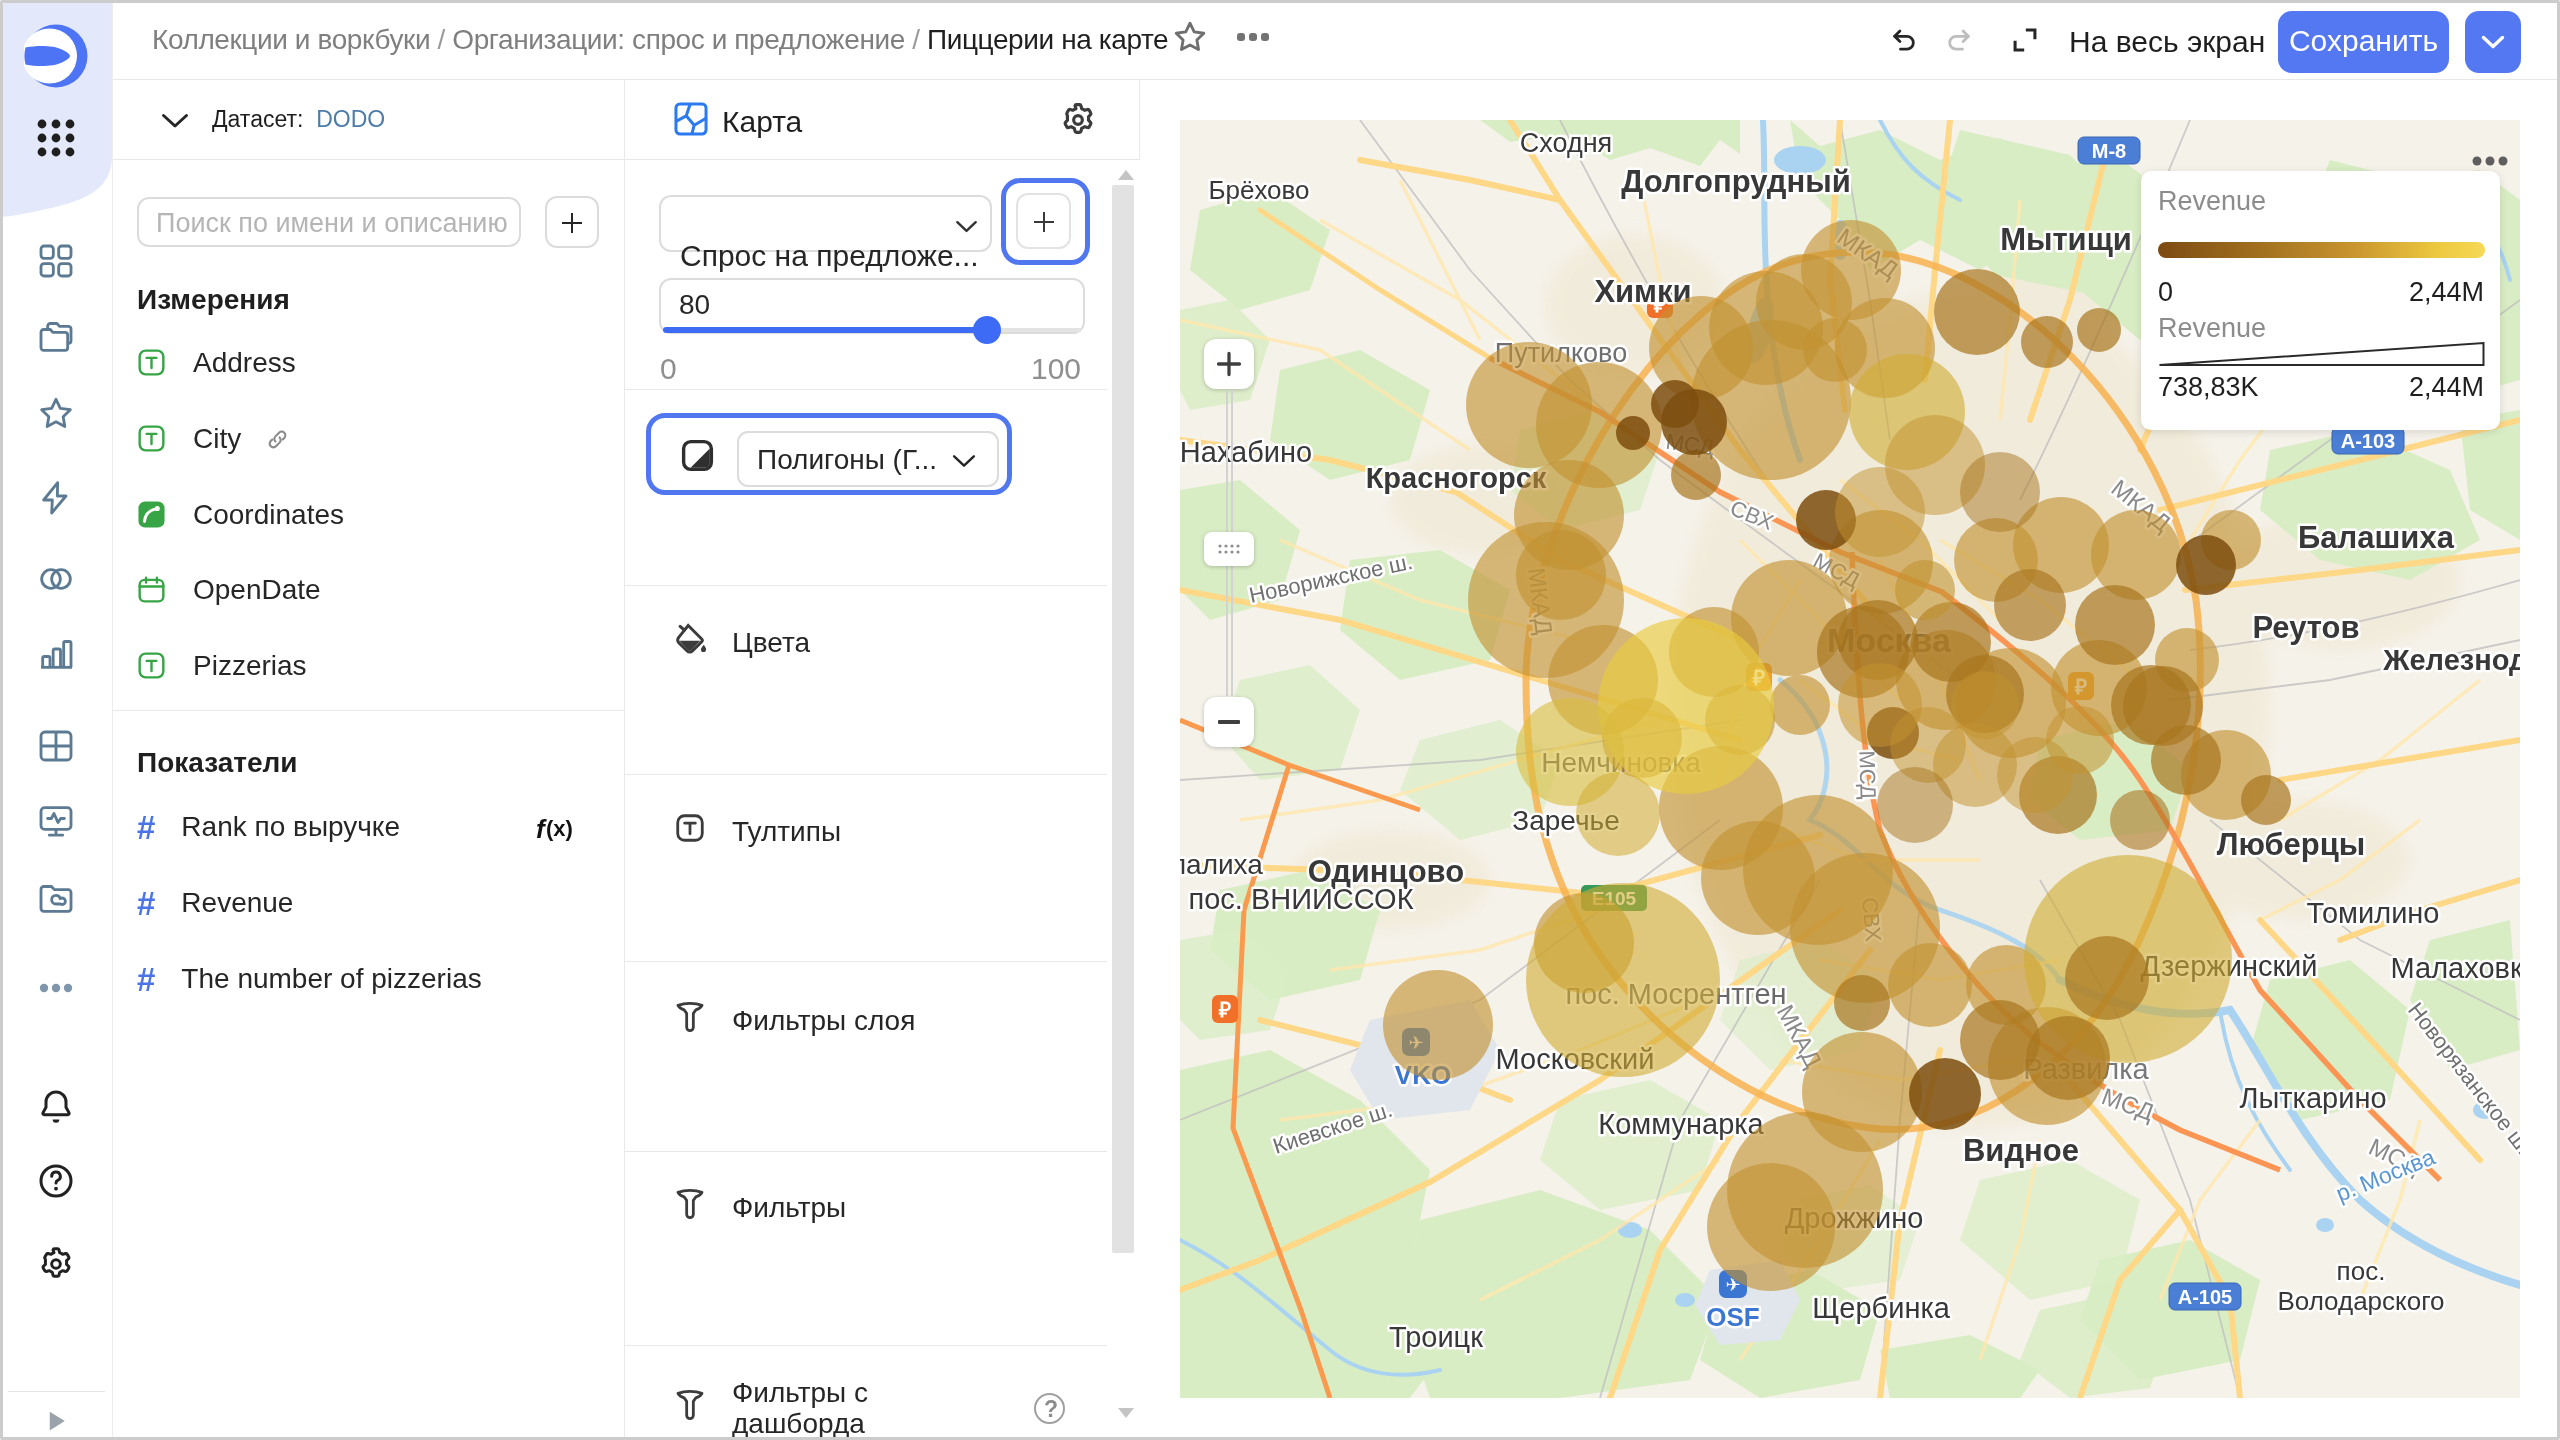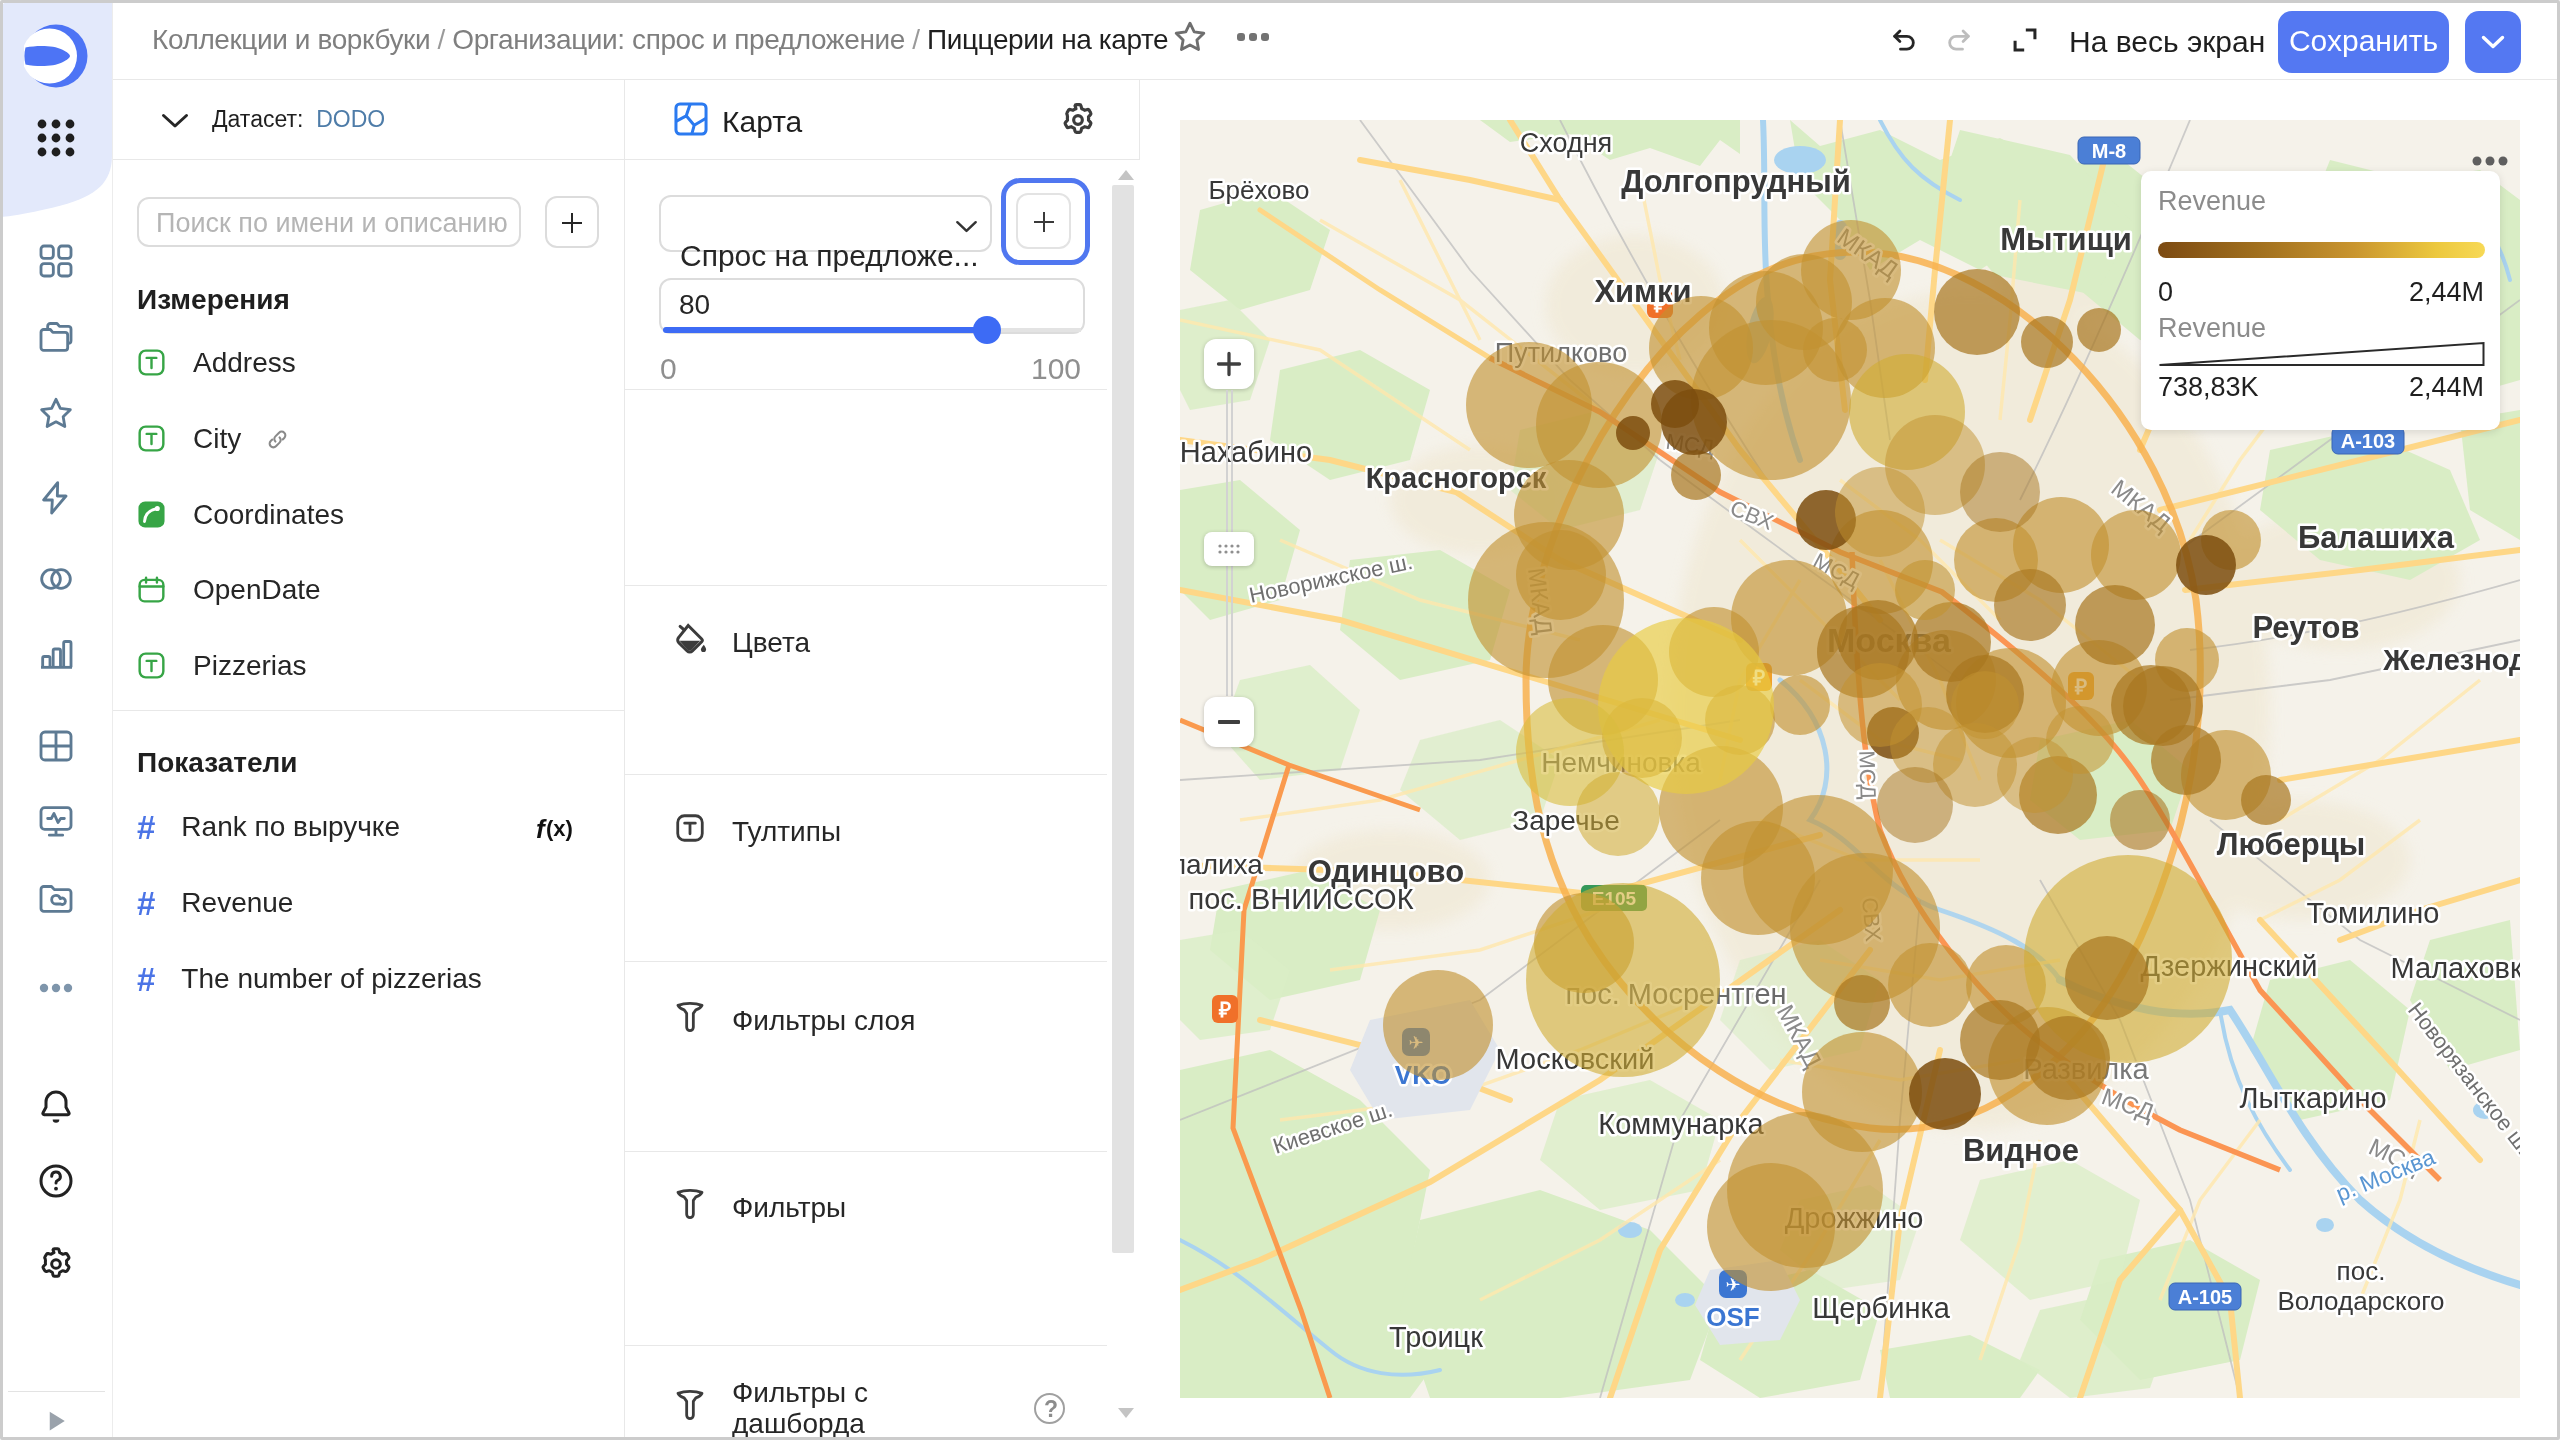--- a/index.html
+++ b/index.html
@@ -260,20 +260,32 @@
   <div class="abs" style="left:34px;top:198px;width:426px;height:56px;border:2px solid #dcdcdc;border-radius:12px;">
     <div class="abs" style="left:18px;top:9px;font-size:28px;color:#262626;">80</div>
   </div>
   <div class="abs" style="left:38px;top:247px;width:325px;height:6px;background:#3d6bf5;border-radius:3px;"></div>
   <div class="abs" style="left:363px;top:248px;width:93px;height:4px;background:#e3e3e3;"></div>
   <div class="abs" style="left:348px;top:236px;width:28px;height:28px;background:#3d6bf5;border-radius:50%;"></div>
   <div class="abs" style="left:35px;top:272px;font-size:30px;color:#8f8f8f;">0</div>
   <div class="abs" style="left:406px;top:272px;font-size:30px;color:#8f8f8f;">100</div>
   <div class="divider" style="top:309px;"></div>
 
+  <div class="abs" style="left:21px;top:333px;width:366px;height:82px;border:5px solid #5077f0;border-radius:19px;">
+    <svg class="abs" style="left:28px;top:19px;" width="37" height="37" viewBox="0 0 24 24">
+        <rect x="3" y="3" width="18" height="18" rx="4.6" fill="#fff" stroke="#2f2f2f" stroke-width="2.2"></rect>
+        <path d="M20 7.5 V16.3 a3.7 3.7 0 0 1-3.7 3.7 H7.5 Z" fill="#2f2f2f"></path>
+      </svg>
+    <div class="abs" style="left:86px;top:13px;width:262px;height:56px;border:2px solid #dcdcdc;border-radius:11px;">
+      <div class="abs" style="left:18px;top:11px;font-size:28px;color:#262626;">Полигоны (Г...</div>
+      <svg class="abs" style="left:212px;top:21px;" width="26" height="15" viewBox="0 0 26 16" fill="none" stroke="#262626" stroke-width="2.6" stroke-linecap="round" stroke-linejoin="round">
+          <path d="M2.5 2.5 L13 12.5 L23.5 2.5"></path>
+        </svg>
+    </div>
+  </div>
   <div class="divider" style="top:505px;"></div>
   <div class="secrow" style="top:547px;">Цвета</div>
   <svg class="abs" style="left:47px;top:541px;" width="36" height="36" viewBox="0 0 24 24">
       <path d="M10.8 3 L19.8 12 a1.3 1.3 0 0 1 0 1.8 L13.6 20 a2.5 2.5 0 0 1-3.5 0 L4.5 14.4 a2.5 2.5 0 0 1 0-3.5 Z" fill="none" stroke="#3c3c3c" stroke-width="2"></path>
       <path d="M5 13.2 L18.8 13.2 L13 19.3 a2 2 0 0 1-2.4.2 Z" fill="#3c3c3c"></path>
       <path d="M8.2 6 L5.4 3.6" stroke="#3c3c3c" stroke-width="2" stroke-linecap="round"></path>
       <path d="M21.2 15.8 c1 1.4 1.5 2.4 1.5 3.2 a1.7 1.7 0 0 1-3.4 0 c0-.8.7-1.8 1.9-3.2 Z" fill="#3c3c3c"></path>
     </svg>
   <div class="divider" style="top:694px;"></div>
   <div class="secrow" style="top:736px;">Тултипы</div>

